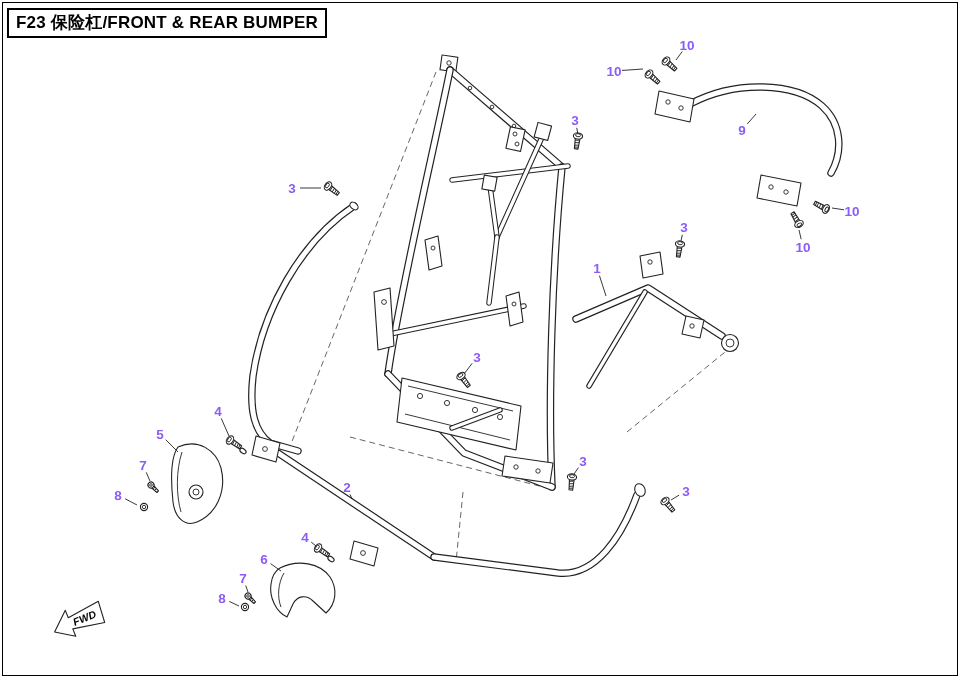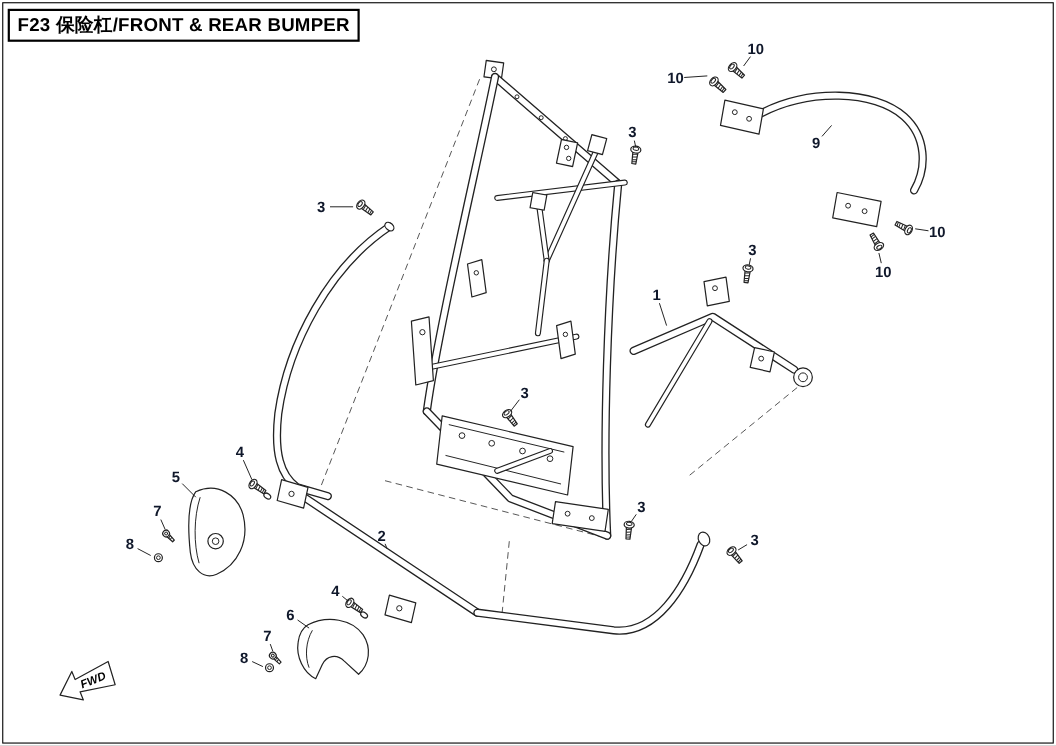--- a/index.html
+++ b/index.html
@@ -15,21 +15,21 @@
     position:absolute; left:7px; top:8px; z-index:6;
     border:2px solid #000; background:#fff;
     padding:1px 7px 2px 7px;
     font-size:17px; font-weight:bold; color:#000;
     letter-spacing:0.2px; white-space:nowrap;text-align:right;
   }
   svg.diagram { position:absolute; left:0; top:0; width:960px; height:678px; }
   .callout-layer { position:absolute; inset:0; z-index:4; pointer-events:none; }
   .callout {
     position:absolute; transform:translate(-50%,-50%);
-    font-size:13.5px; font-weight:bold; color:#0f172a;
+    font-size:13.5px; font-weight:bold; color:#8b5cf6;
     font-family:"Liberation Sans", sans-serif;
   }
   
   .to  { fill:none; stroke:#222; stroke-width:7.5; stroke-linecap:round; stroke-linejoin:round; }
   .ti  { fill:none; stroke:#fff; stroke-width:5.1; stroke-linecap:round; stroke-linejoin:round; }
   .to2 { fill:none; stroke:#222; stroke-width:5.5; stroke-linecap:round; stroke-linejoin:round; }
   .ti2 { fill:none; stroke:#fff; stroke-width:3.4; stroke-linecap:round; stroke-linejoin:round; }
   .pl  { fill:#fff; stroke:#222; stroke-width:1.1; stroke-linejoin:round; }
   .ln  { fill:none; stroke:#222; stroke-width:0.9; }
   .dash path { stroke:#555; stroke-width:0.9; stroke-dasharray:6 4; fill:none; }

